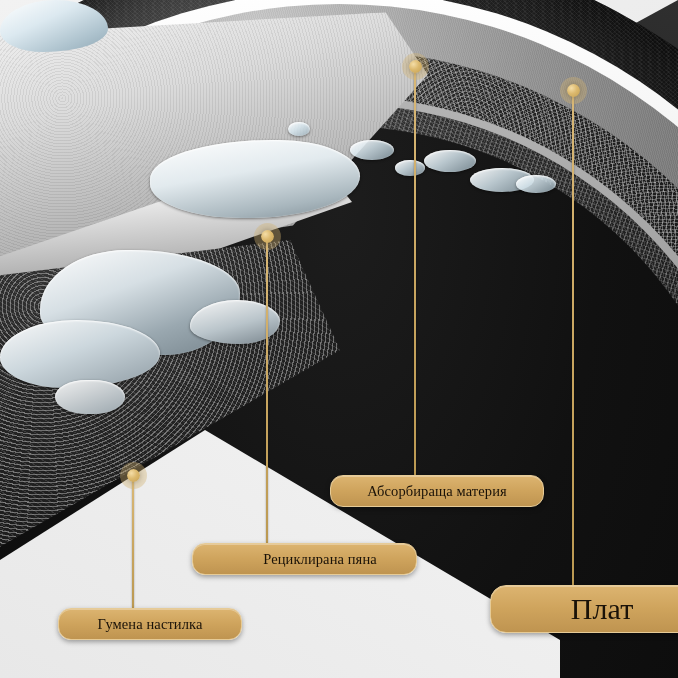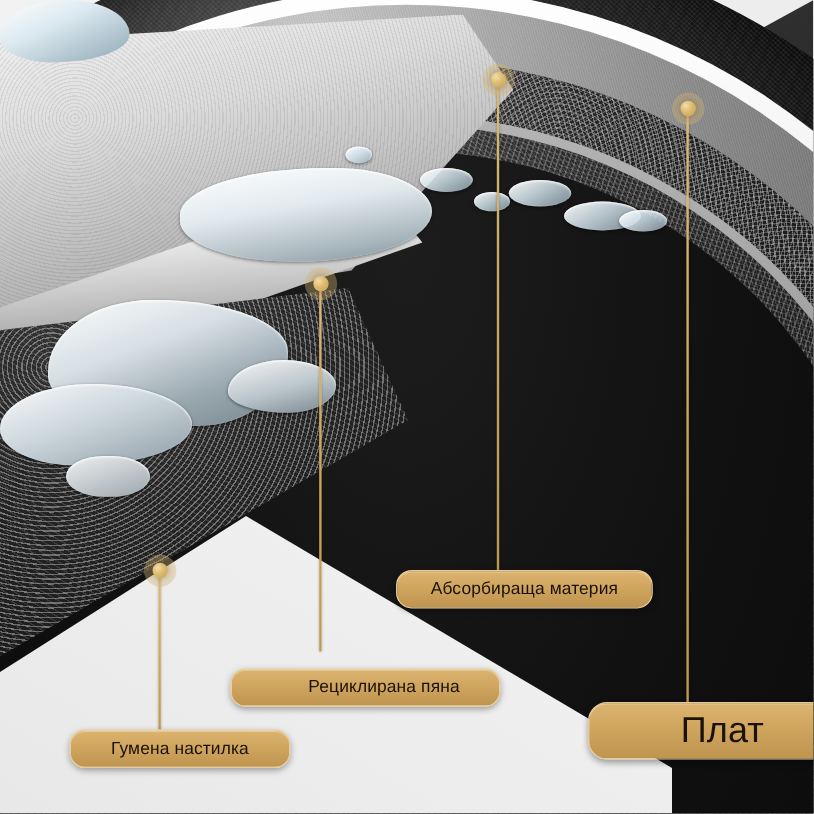--- a/index.html
+++ b/index.html
@@ -188,20 +188,21 @@
   .pill{
     position:absolute;
     display:flex;align-items:center;justify-content:center;
     border-radius:13px;
     background:linear-gradient(180deg,#dcb470 0%,#cfa45d 48%,#bf9450 100%);
     border:1px solid #e6cb97;
     box-shadow:0 2px 5px rgba(0,0,0,.35), inset 0 1px 0 rgba(255,255,255,.30);
     color:#1a1208;
     white-space:nowrap;
     letter-spacing:.1px;
+    font-family:Liberation Serif, serif;
   }
   .pill.small{height:30px;font-size:14.5px;padding:0 16px;}
   .pill.big{height:46px;font-size:30px;padding:0 26px;border-radius:16px;}
 </style>
 </head>
 <body>
 
 <div id="stage">
 
   <div class="layer" id="bg-top"></div>
@@ -233,21 +234,21 @@
   <div class="drop" id="bead-4"></div>
   <div class="drop" id="bead-5"></div>
   <div class="drop" id="bead-6"></div>
 
   <div id="callout-layer">
       <div class="connector" style="left: 132px; top: 481px; height: 127px;"></div>
       <div class="anchor-dot" style="left: 126.5px; top: 468.5px;"></div>
       <div class="pill small" style="left: 58px; top: 608px; width: 150px; height: 30px; text-align: right;">Гумена настилка</div>
       <div class="connector" style="left: 266px; top: 242px; height: 301px;"></div>
       <div class="anchor-dot" style="left: 260.5px; top: 229.5px;"></div>
-      <div class="pill small" style="left: 192px; top: 557px; width: 160px; height: 30px; padding-left: 47px;">Рециклирана пяна</div>
+      <div class="pill small" style="left: 192px; top: 543px; width: 160px; height: 30px; padding-left: 47px;">Рециклирана пяна</div>
       <div class="connector" style="left: 414px; top: 72px; height: 403px;"></div>
       <div class="anchor-dot" style="left: 408.5px; top: 59.5px;"></div>
       <div class="pill small" style="left: 330px; top: 475px; width: 180px; height: 30px;">Абсорбираща материя</div>
       <div class="connector" style="left: 572px; top: 96px; height: 489px;"></div>
       <div class="anchor-dot" style="left: 566.5px; top: 83.5px;"></div>
       <div class="pill big" style="left: 490px; top: 585px; width: 170px; height: 46px;">Плат</div>
     </div>
 
 </div>
 

